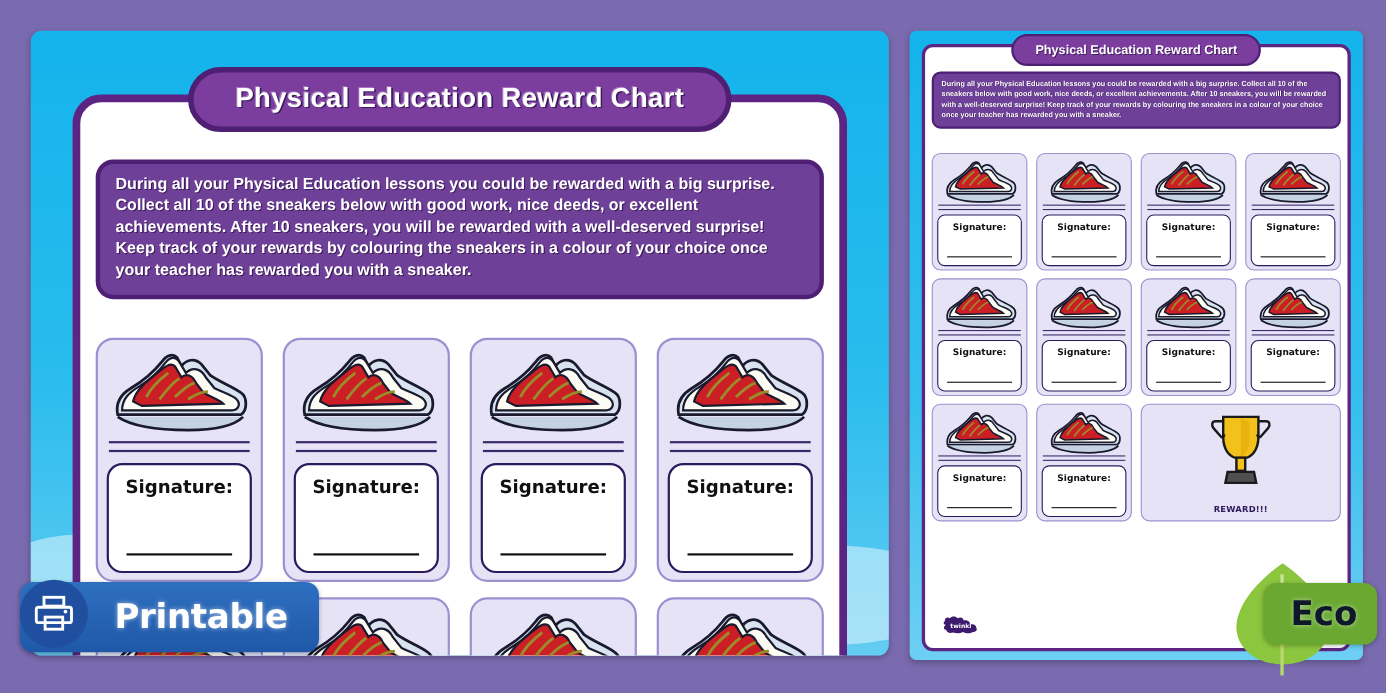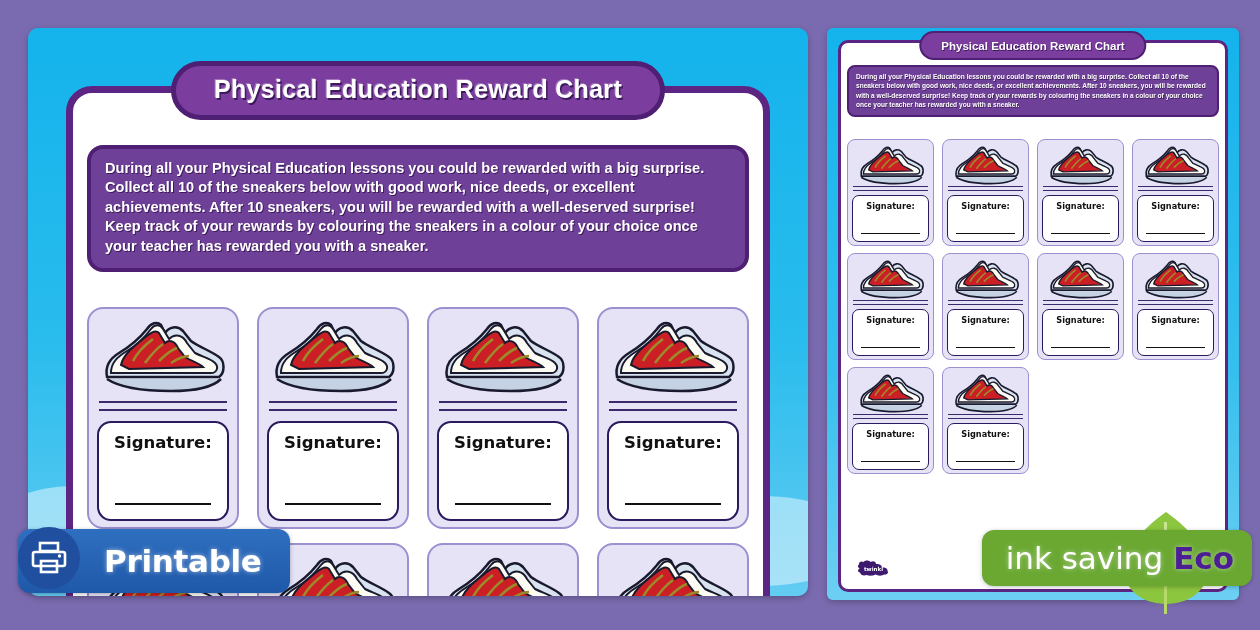--- a/index.html
+++ b/index.html
@@ -168,21 +168,21 @@
     display:flex; align-items:center; padding:0 18px 0 24px; gap:10px;
     z-index:30;
     box-shadow:0 1px 4px rgba(0,0,0,.25);
   }
   .eco .lbl1{
     color:#ffffff; font-size:31px; font-weight:normal;
     text-shadow:0 0 5px rgba(255,255,255,.5);
     font-family:"DejaVu Sans", sans-serif;
   }
   .eco .lbl2{
-    color:#4c1d95; font-size:31px; font-weight:bold; position:relative; z-index:2;
+    color:#0f172a; font-size:31px; font-weight:bold; position:relative; z-index:2;
     text-shadow:0 0 5px rgba(255,255,255,.5);
     font-family:"DejaVu Sans", sans-serif;
   }
   .leaf{
     position:absolute; right:46px; top:508px; width:96px; height:108px; z-index:1;
   }
 </style>
 </head>
 <body>
 
@@ -563,20 +563,31 @@
           </svg>
           <div class="t-rule r1"></div>
           <div class="t-rule r2"></div>
         </div>
         <div class="t-sig">
           <div class="lbl">Signature:</div>
           <div class="t-sig-line"></div>
         </div>
       </div>
 
+      <div class="t-card reward" style="grid-column:span 2;">
+        <svg width="60" height="72" viewBox="0 0 60 72" style="position:absolute; left:50%; top:5px; transform:translateX(-50%);">
+          <path d="M14 6 H46 V24 C46 36 40 44 30 44 C20 44 14 36 14 24 Z" fill="#f3c11c" stroke="#1a1a1a" stroke-width="2.2"></path>
+          <path d="M30 8 C34 8 38 10 38 14 V24 C38 34 35 41 30 42 Z" fill="#e0a806" opacity=".55"></path>
+          <path d="M14 10 H7 C4 10 3 13 5 16 L12 24 C13 25 15 24 15 22" fill="none" stroke="#1a1a1a" stroke-width="2.2"></path>
+          <path d="M46 10 H53 C56 10 57 13 55 16 L48 24 C47 25 45 24 45 22" fill="none" stroke="#1a1a1a" stroke-width="2.2"></path>
+          <rect x="26" y="43" width="8" height="12" fill="#f3c11c" stroke="#1a1a1a" stroke-width="2.2"></rect>
+          <path d="M18 56 H42 L44 66 H16 Z" fill="#4f4f4f" stroke="#1a1a1a" stroke-width="2.2"></path>
+        </svg>
+        <div class="reward-label">REWARD!!!</div>
+      </div>
     </div>
 
     <svg class="twinkl" viewBox="0 0 76 34">
       <path d="M10 17 C6 17 4 13 8 10 C7 5 13 2 17 5 C20 1 28 1 31 5 C36 2 42 4 42 9 C48 8 54 11 54 16 C60 15 66 18 65 23 C68 26 64 31 59 30 C54 33 46 33 41 30 C36 33 28 33 23 31 C17 33 11 31 10 26 C5 26 5 20 10 17 Z" fill="#3d1a6e"></path>
       <text x="37" y="22" font-size="11" font-weight="bold" fill="#ffffff" text-anchor="middle" font-family="DejaVu Sans, sans-serif">twinkl</text>
     </svg>
   </div>
 </div>
 
 <div class="printable">
@@ -591,15 +602,14 @@
   </svg>
 </div>
 
 <svg class="leaf" viewBox="0 0 96 108">
   <path d="M48 4 C74 22 90 44 90 62 C90 82 71 96 48 96 C25 96 6 82 6 62 C6 44 22 22 48 4 Z" fill="#8cc63f"></path>
   <rect x="46" y="60" width="3" height="46" fill="#b7d96a"></rect>
   <rect x="46" y="14" width="3" height="60" fill="#d8ecaa" opacity=".8"></rect>
 </svg>
 
 <div class="eco">
-  <span class="lbl1">ink saving</span>
   <span class="lbl2">Eco</span>
 </div>
 
 </body></html>

